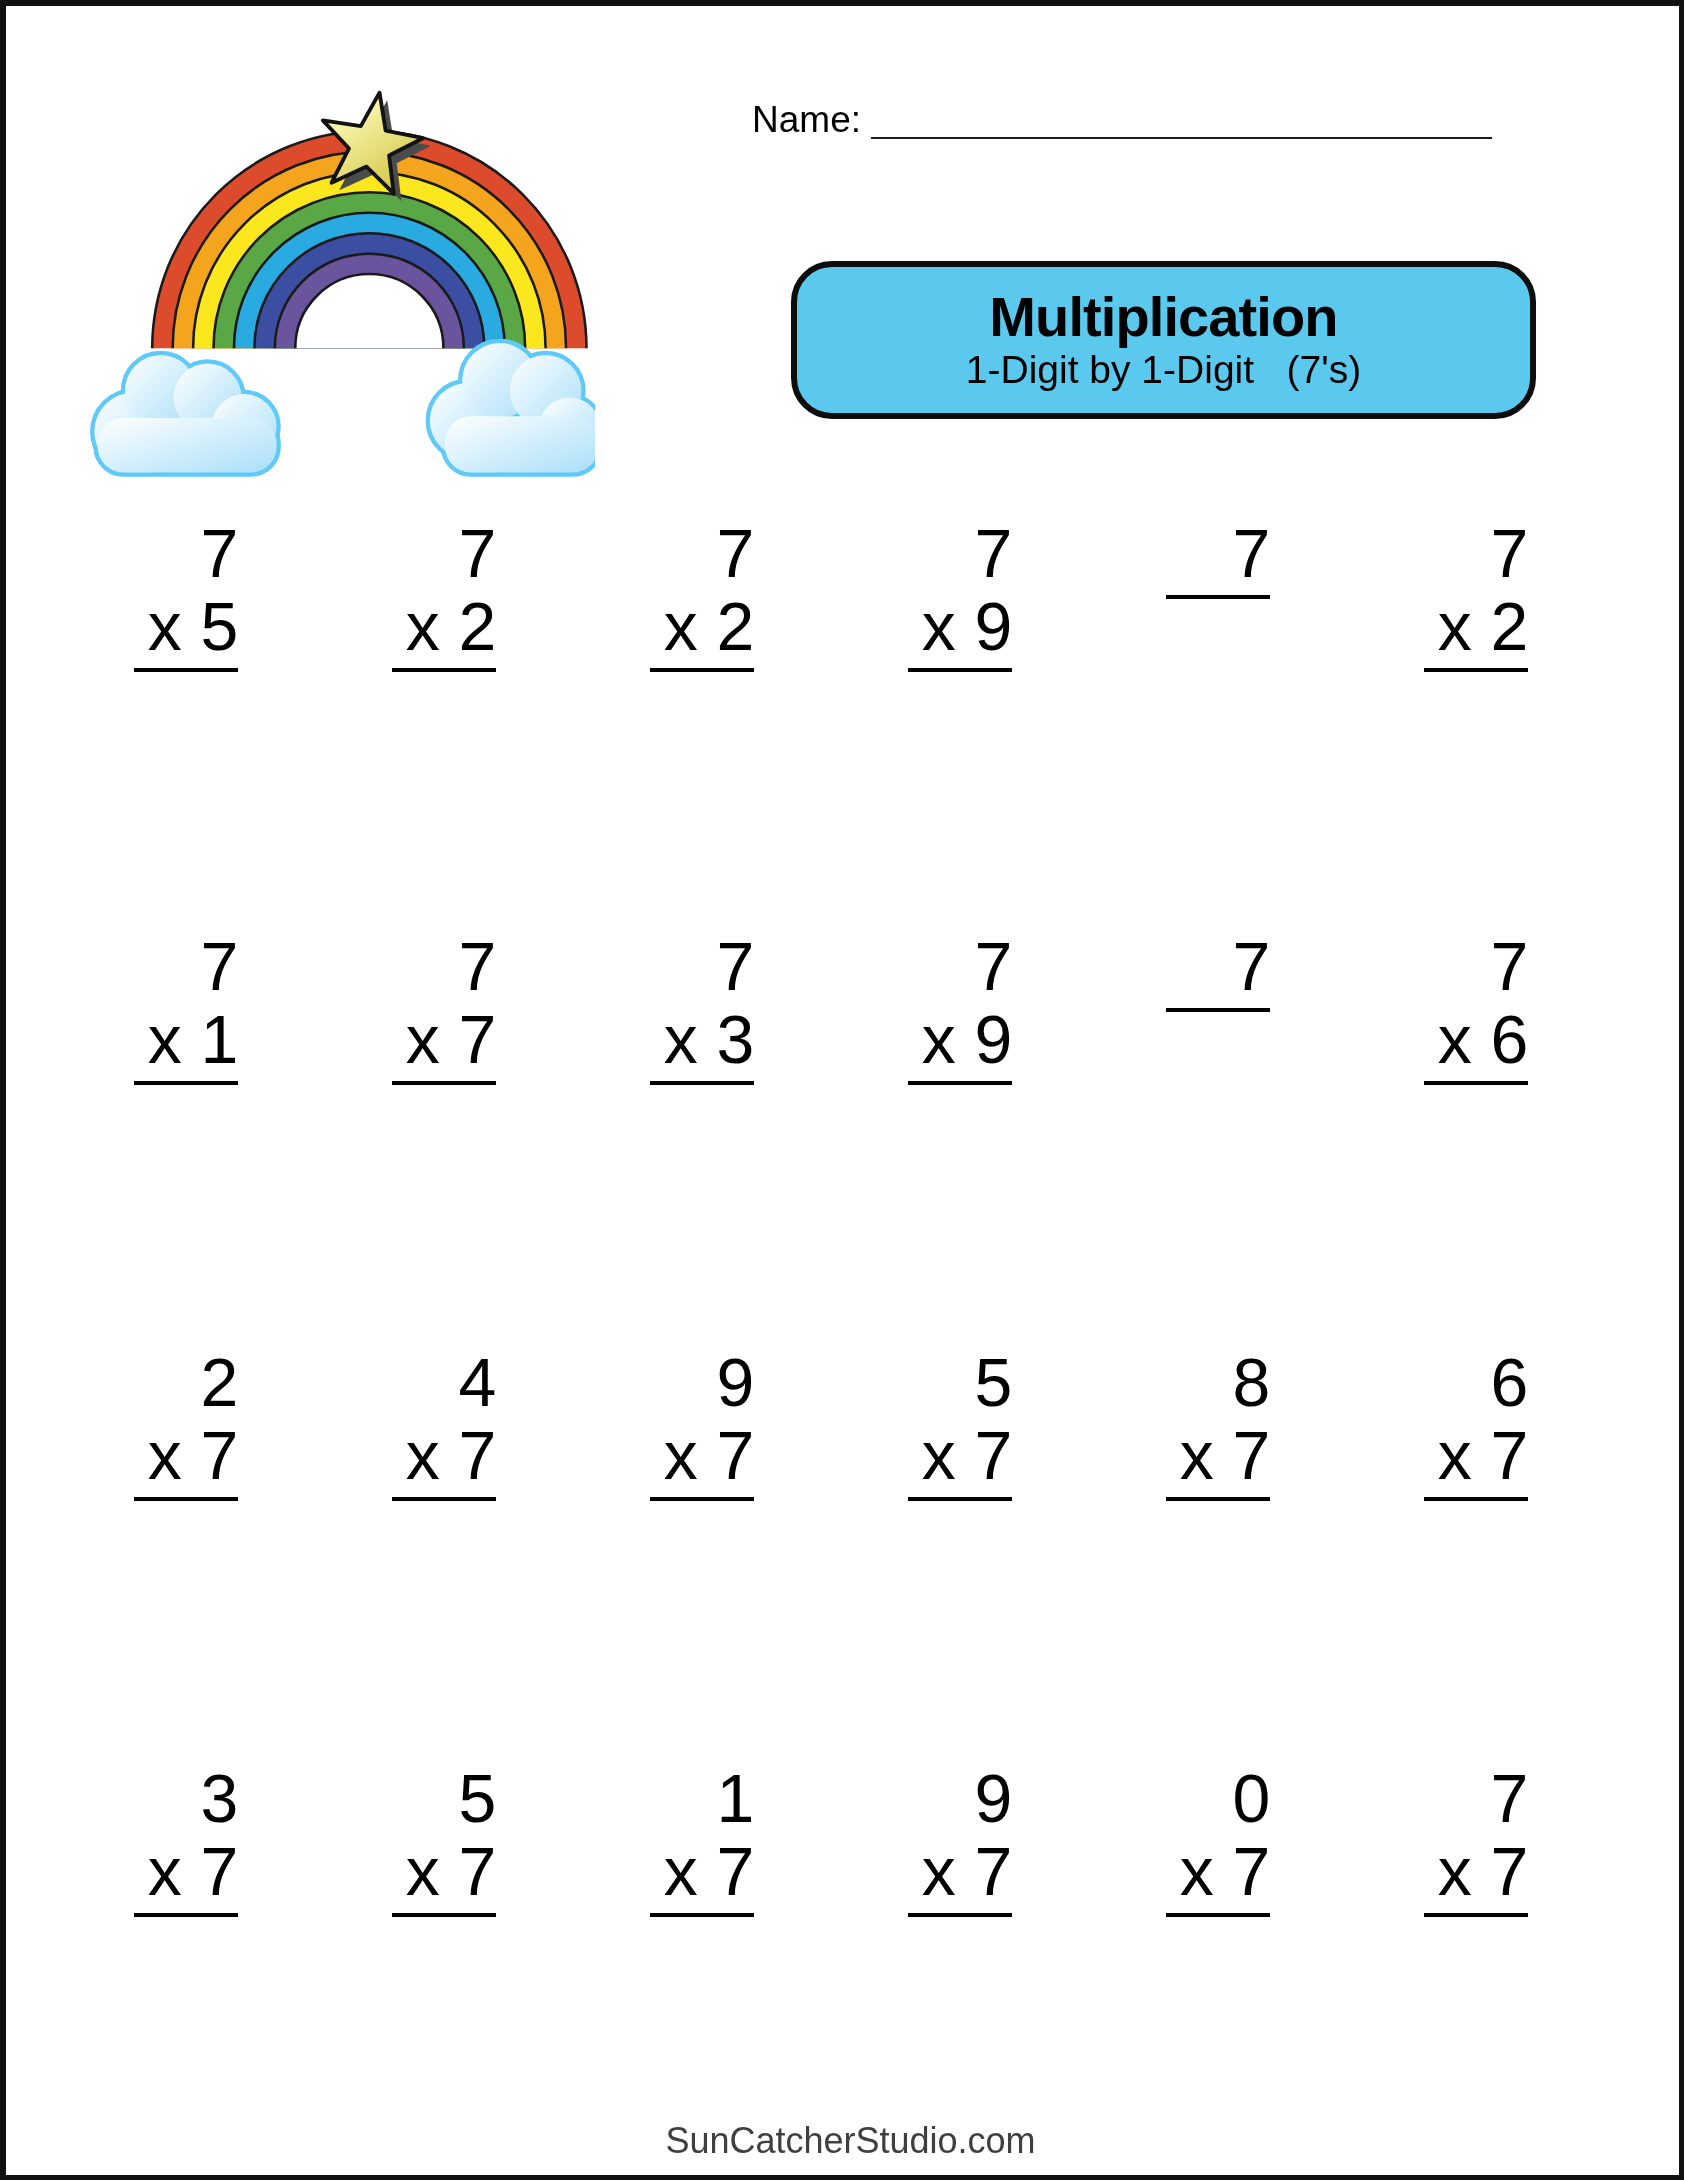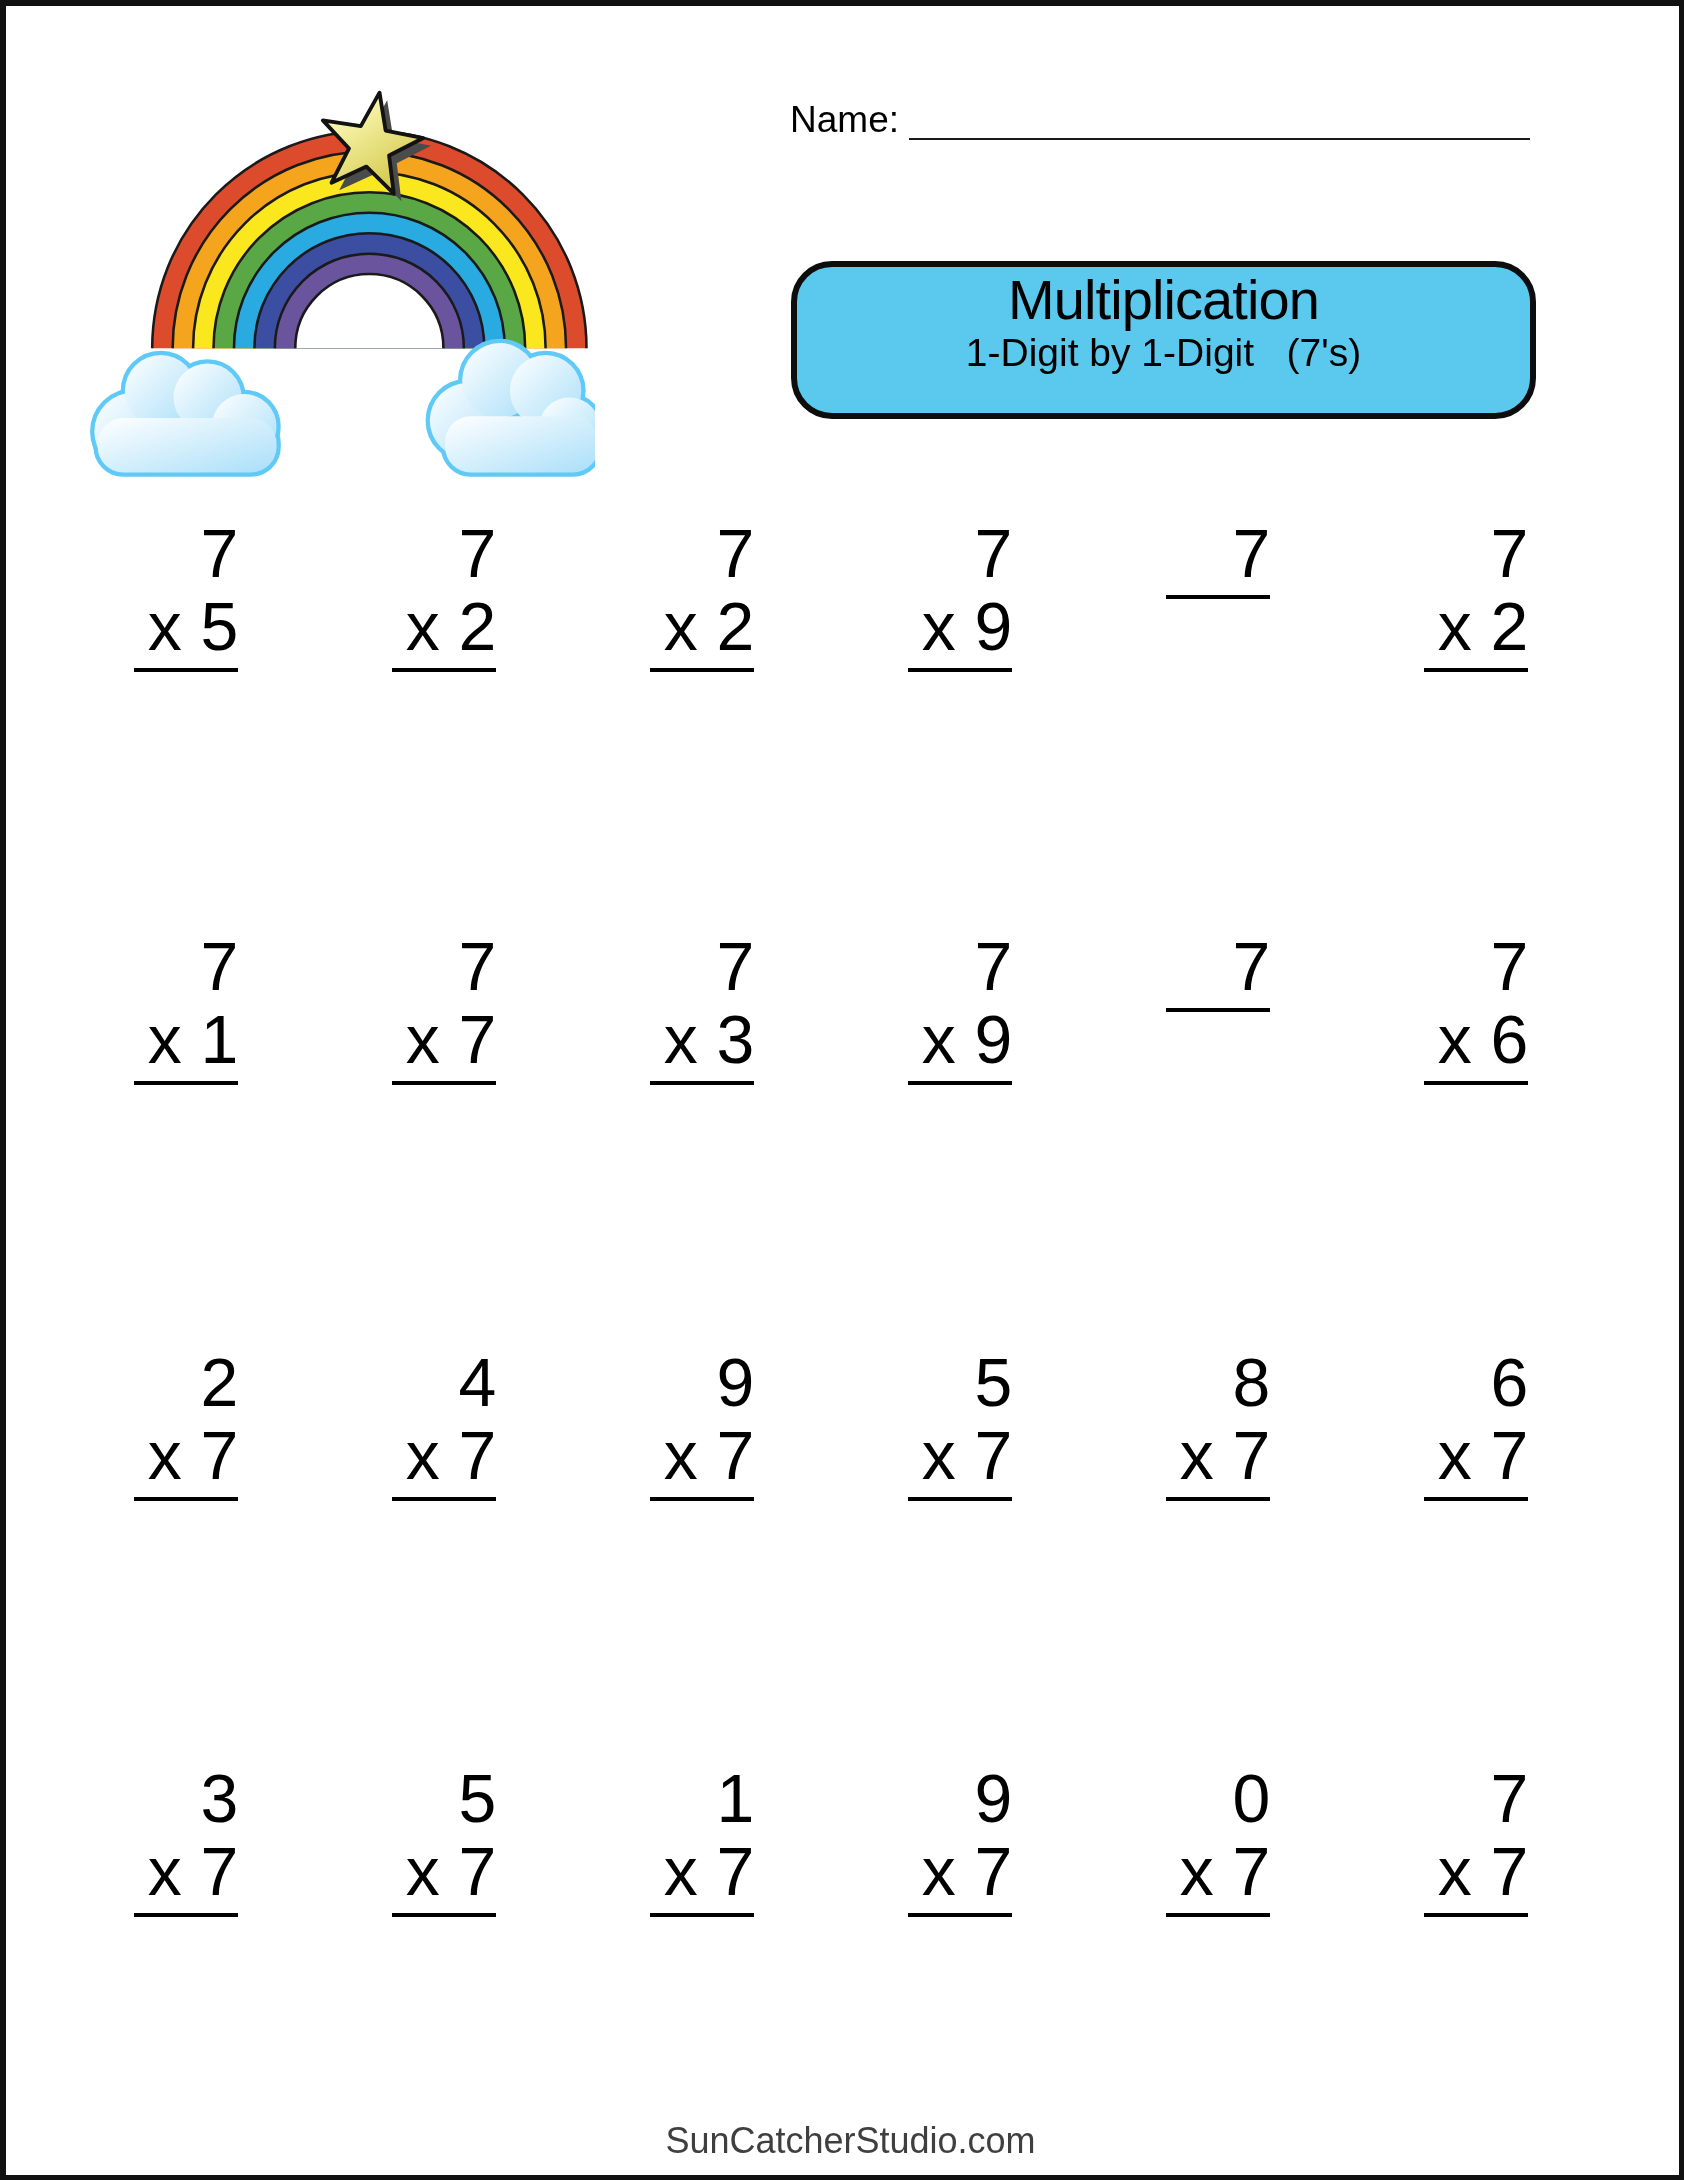--- a/index.html
+++ b/index.html
@@ -14,39 +14,39 @@
   }
   
   .illustration{position:absolute;left:27px;top:27px;width:562px;height:477px;}
   
   .instruction{
     position:absolute;left:82px;top:492px;
     font-size:43px;color:#000;letter-spacing:0px;
   }
   
   .field-row{
-    position:absolute;left:750px;width:774px;height:43px;
-    display:flex;align-items:center;
+    position:absolute;left:712px;width:774px;height:43px;
+    display:flex;align-items:flex-start;
     font-size:37px;color:#000;
   }
   .field-row .label{width:143px;text-align:right;line-height:43px;}
   .field-row .blank{
     flex:1;margin-left:10.2px;height:39px;
     border-bottom:2.6px solid #1a1a1a;
   }
   .row-name{top:92px;}
   .row-date{top:160px;}
   
   .title-box{
     position:absolute;left:785px;top:255px;width:745px;height:158px;
     box-sizing:border-box;border:6.8px solid #0d0d0d;border-radius:41px;
     text-align:center;
   }
   .title-box .title{
-    margin-top:2px;font-size:56px;font-weight:normal;letter-spacing:-0.9px;
+    margin-top:19px;font-size:56px;font-weight:bold;letter-spacing:-0.9px;
     line-height:61px;color:#000;
   }
   .title-box .subtitle{
     font-size:39px;line-height:46px;color:#000;margin-top:0;
   }
   
   #problems{position:absolute;left:0;top:0;width:100%;height:100%;}
   .problem{
     position:absolute;width:258px;box-sizing:border-box;
     padding-right:25.6px;text-align:right;

